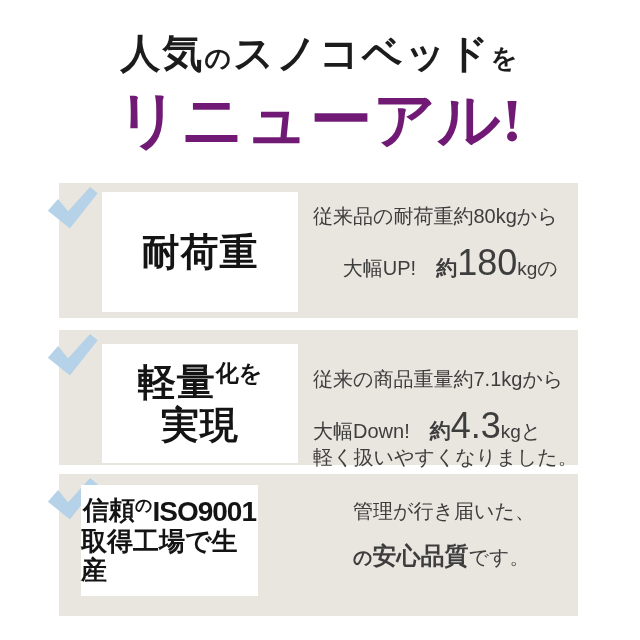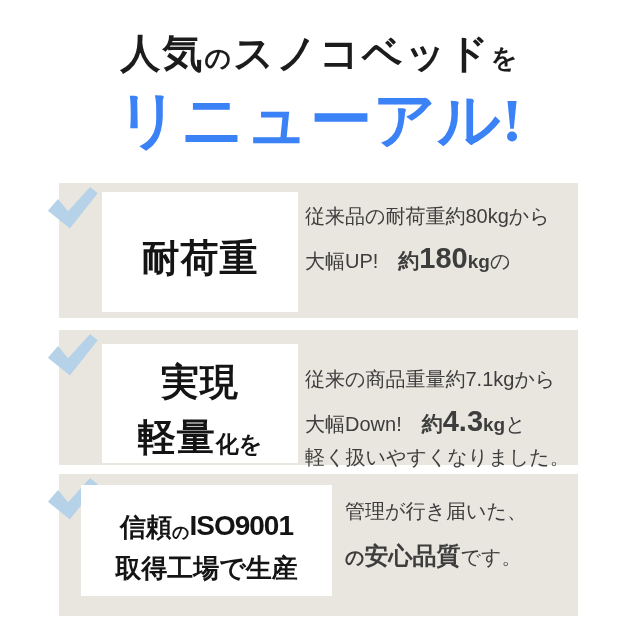--- a/index.html
+++ b/index.html
@@ -16,84 +16,84 @@
   .t1-lg{font-size:40px;font-weight:600;}
   .t1-sm{font-size:26px;font-weight:600;}
   .t2{margin-top:2px;line-height:64px;font-size:62px;font-weight:600;letter-spacing:1px;}
   
   .band{position:absolute;left:59px;width:519px;background:#e9e6df;}
   .check{position:absolute;left:-13px;top:3px;width:54px;height:44px;transform:rotate(-6deg);}
   .box{
     position:absolute;background:#ffffff;color:#141414;
     display:flex;flex-direction:column;justify-content:center;align-items:center;
   }
-  .box-line{display:flex;align-items:flex-end;justify-content:center;line-height:1.12;margin-top:12px;}
+  .box-line{display:flex;align-items:flex-start;justify-content:center;line-height:1.12;}
   .h-main{font-size:38px;font-weight:900;letter-spacing:1px;}
   .h-up{font-size:36px;font-weight:900;letter-spacing:5px;}
   .h-sub{font-size:23px;font-weight:900;}
   .h3-main{font-size:26px;font-weight:900;}
   .h3-no{font-size:17px;font-weight:900;}
   .h3-iso{font-size:28px;font-weight:800;letter-spacing:-1px;}
   .h3-l2{font-size:26px;font-weight:900;}
-  .desc{position:absolute;left:246px;color:#3d3d3d;}
+  .desc{position:absolute;left:254px;color:#3d3d3d;}
   .desc-line{display:flex;align-items:baseline;white-space:pre;}
   .seg-n{font-size:20px;font-weight:400;}
   .seg-b{font-size:21px;font-weight:700;}
-  .seg-num{font-size:29px;font-weight:700;}
-  .seg-unit{font-size:19px;font-weight:700;}
+  .seg-num{font-size:36px;font-weight:400;}
+  .seg-unit{font-size:19px;font-weight:400;}
   .seg-bb{font-size:24px;font-weight:700;}
   .seg-bno{font-size:19px;font-weight:700;}
 </style>
 </head>
 <body>
 
 <div class="canvas">
   <header class="headline">
     <div class="t1" id="t1"><span class="t1-lg">人気</span><span class="t1-sm">の</span><span class="t1-lg">スノコベッド</span><span class="t1-sm">を</span></div>
-    <div class="t2" style="color: #3b82f6;">リニューアル!</div>
+    <div class="t2" style="color: #701a75;">リニューアル!</div>
   </header>
   <div id="bands">
       <section class="band" style="top: 183px; height: 135px; background: rgb(233, 230, 223);">
         <svg class="check" viewBox="0 0 62 48">
           <polygon points="2,24 15,12 25,27 53,2 61,10 25,47" fill="#b6d2e9"></polygon>
         </svg>
         <div class="box" style="left: 43px; top: 9px; width: 196px; height: 120px;">
           <div class="box-line">
             <span class="h-main">耐荷重</span>
           </div>
         </div>
         <div class="desc" style="top: 20px;">
           <div class="desc-line" style="height: 39px;"><span class="seg-n">従来品の耐荷重約80kgから</span></div>
-          <div class="desc-line" style="height: 39px;"><span class="seg-n">大幅UP!　</span><span class="seg-b">約</span><span class="seg-num">180</span><span class="seg-unit">kg</span><span class="seg-n">の</span></div>
+          <div class="desc-line" style="height: 39px; justify-content: flex-end;"><span class="seg-n">大幅UP!　</span><span class="seg-b">約</span><span class="seg-num">180</span><span class="seg-unit">kg</span><span class="seg-n">の</span></div>
         </div>
       </section>
       <section class="band" style="top: 330px; height: 135px; background: rgb(233, 230, 223);">
         <svg class="check" viewBox="0 0 62 48">
           <polygon points="2,24 15,12 25,27 53,2 61,10 25,47" fill="#b6d2e9"></polygon>
         </svg>
         <div class="box" style="left: 43px; top: 14px; width: 196px; height: 119px;">
           <div class="box-line">
-            <span class="h-main">実現</span>
+            <span class="h-main">軽量</span>
+            <span class="h-sub">化を</span>
           </div>
           <div class="box-line">
-            <span class="h-main">軽量</span>
-            <span class="h-sub">化を</span>
+            <span class="h-main">実現</span>
           </div>
         </div>
         <div class="desc" style="top: 20px; margin-top: 16px;">
           <div class="desc-line" style="height: 39px;"><span class="seg-n">従来の商品重量約7.1kgから</span></div>
           <div class="desc-line" style="height: 39px;"><span class="seg-n">大幅Down!　</span><span class="seg-b">約</span><span class="seg-num">4.3</span><span class="seg-unit">kg</span><span class="seg-n">と</span></div>
           <div class="desc-line" style="height: 39px;"><span class="seg-n">軽く扱いやすくなりました。</span></div>
         </div>
       </section>
       <section class="band" style="top: 474px; height: 142px; background: rgb(233, 230, 223);">
         <svg class="check" viewBox="0 0 62 48">
           <polygon points="2,24 15,12 25,27 53,2 61,10 25,47" fill="#b6d2e9"></polygon>
         </svg>
-        <div class="box" style="left: 22px; top: 11px; width: 251px; height: 111px;">
+        <div class="box" style="left: 22px; top: 11px; width: 177px; height: 111px;">
           <div class="box-line">
             <span class="h3-main">信頼</span>
             <span class="h3-no">の</span>
             <span class="h3-iso">ISO9001</span>
           </div>
           <div class="box-line">
             <span class="h3-l2">取得工場で生産</span>
           </div>
         </div>
         <div class="desc" style="top: 24px; margin-left: 40px;">

